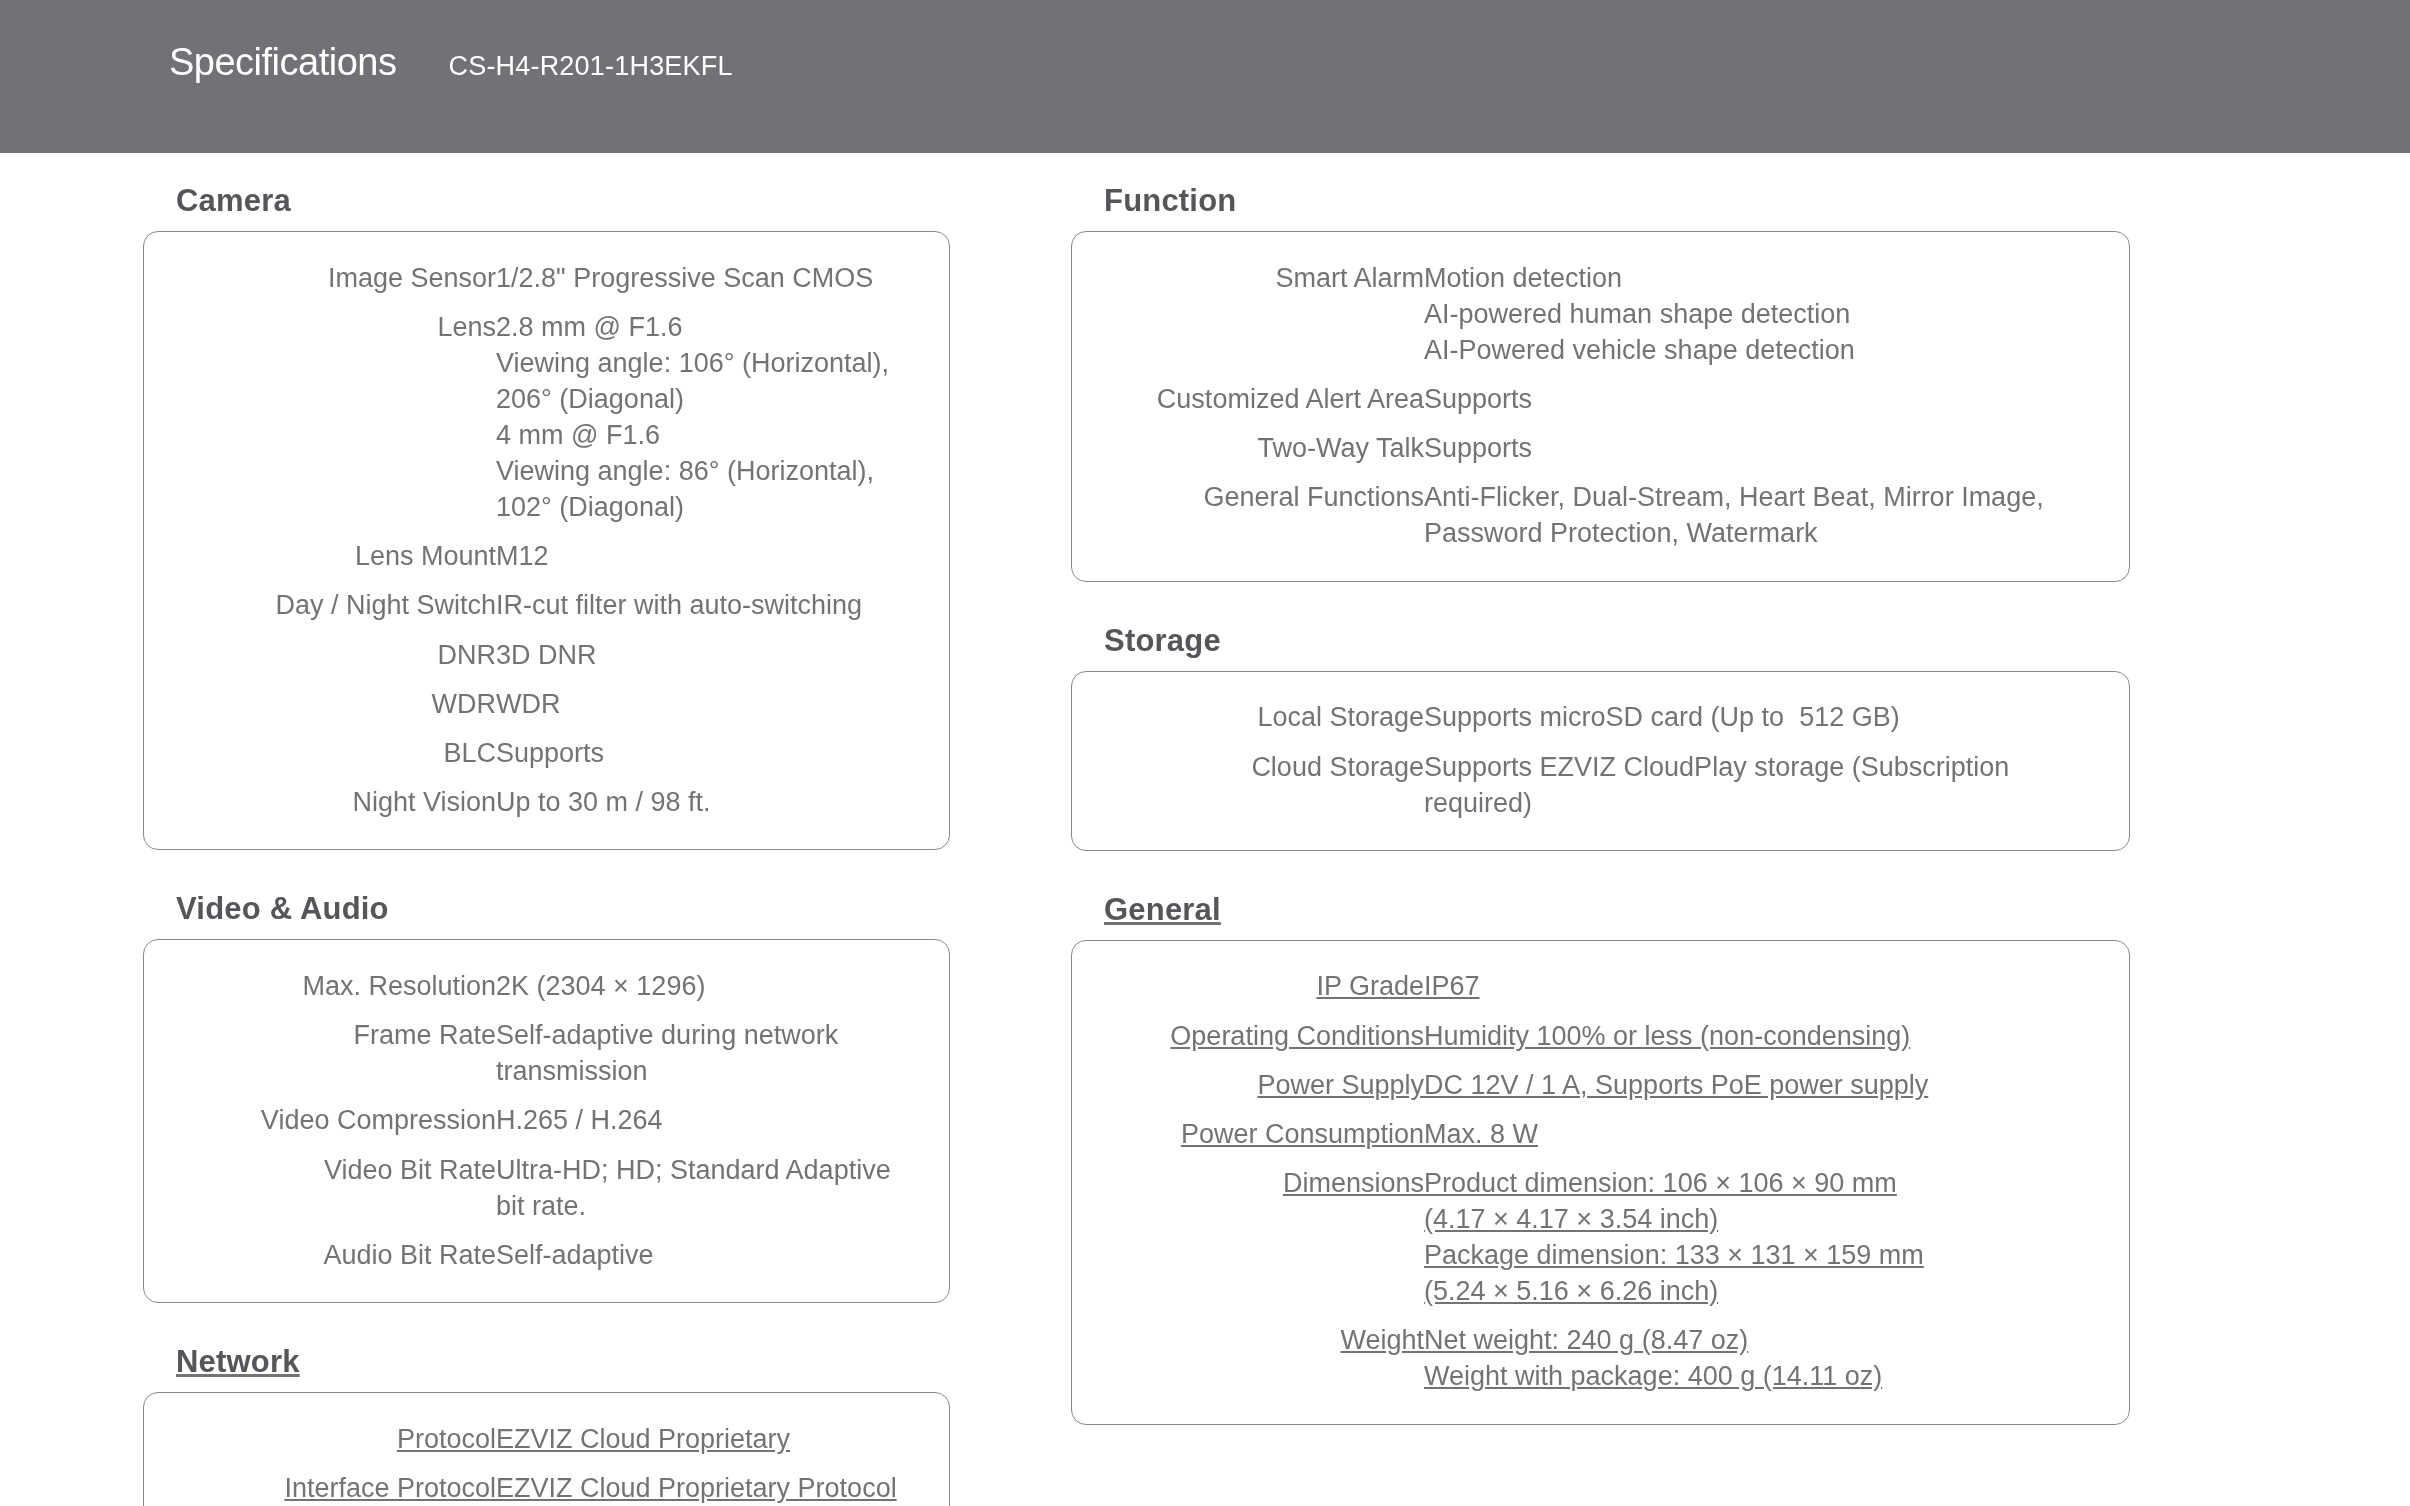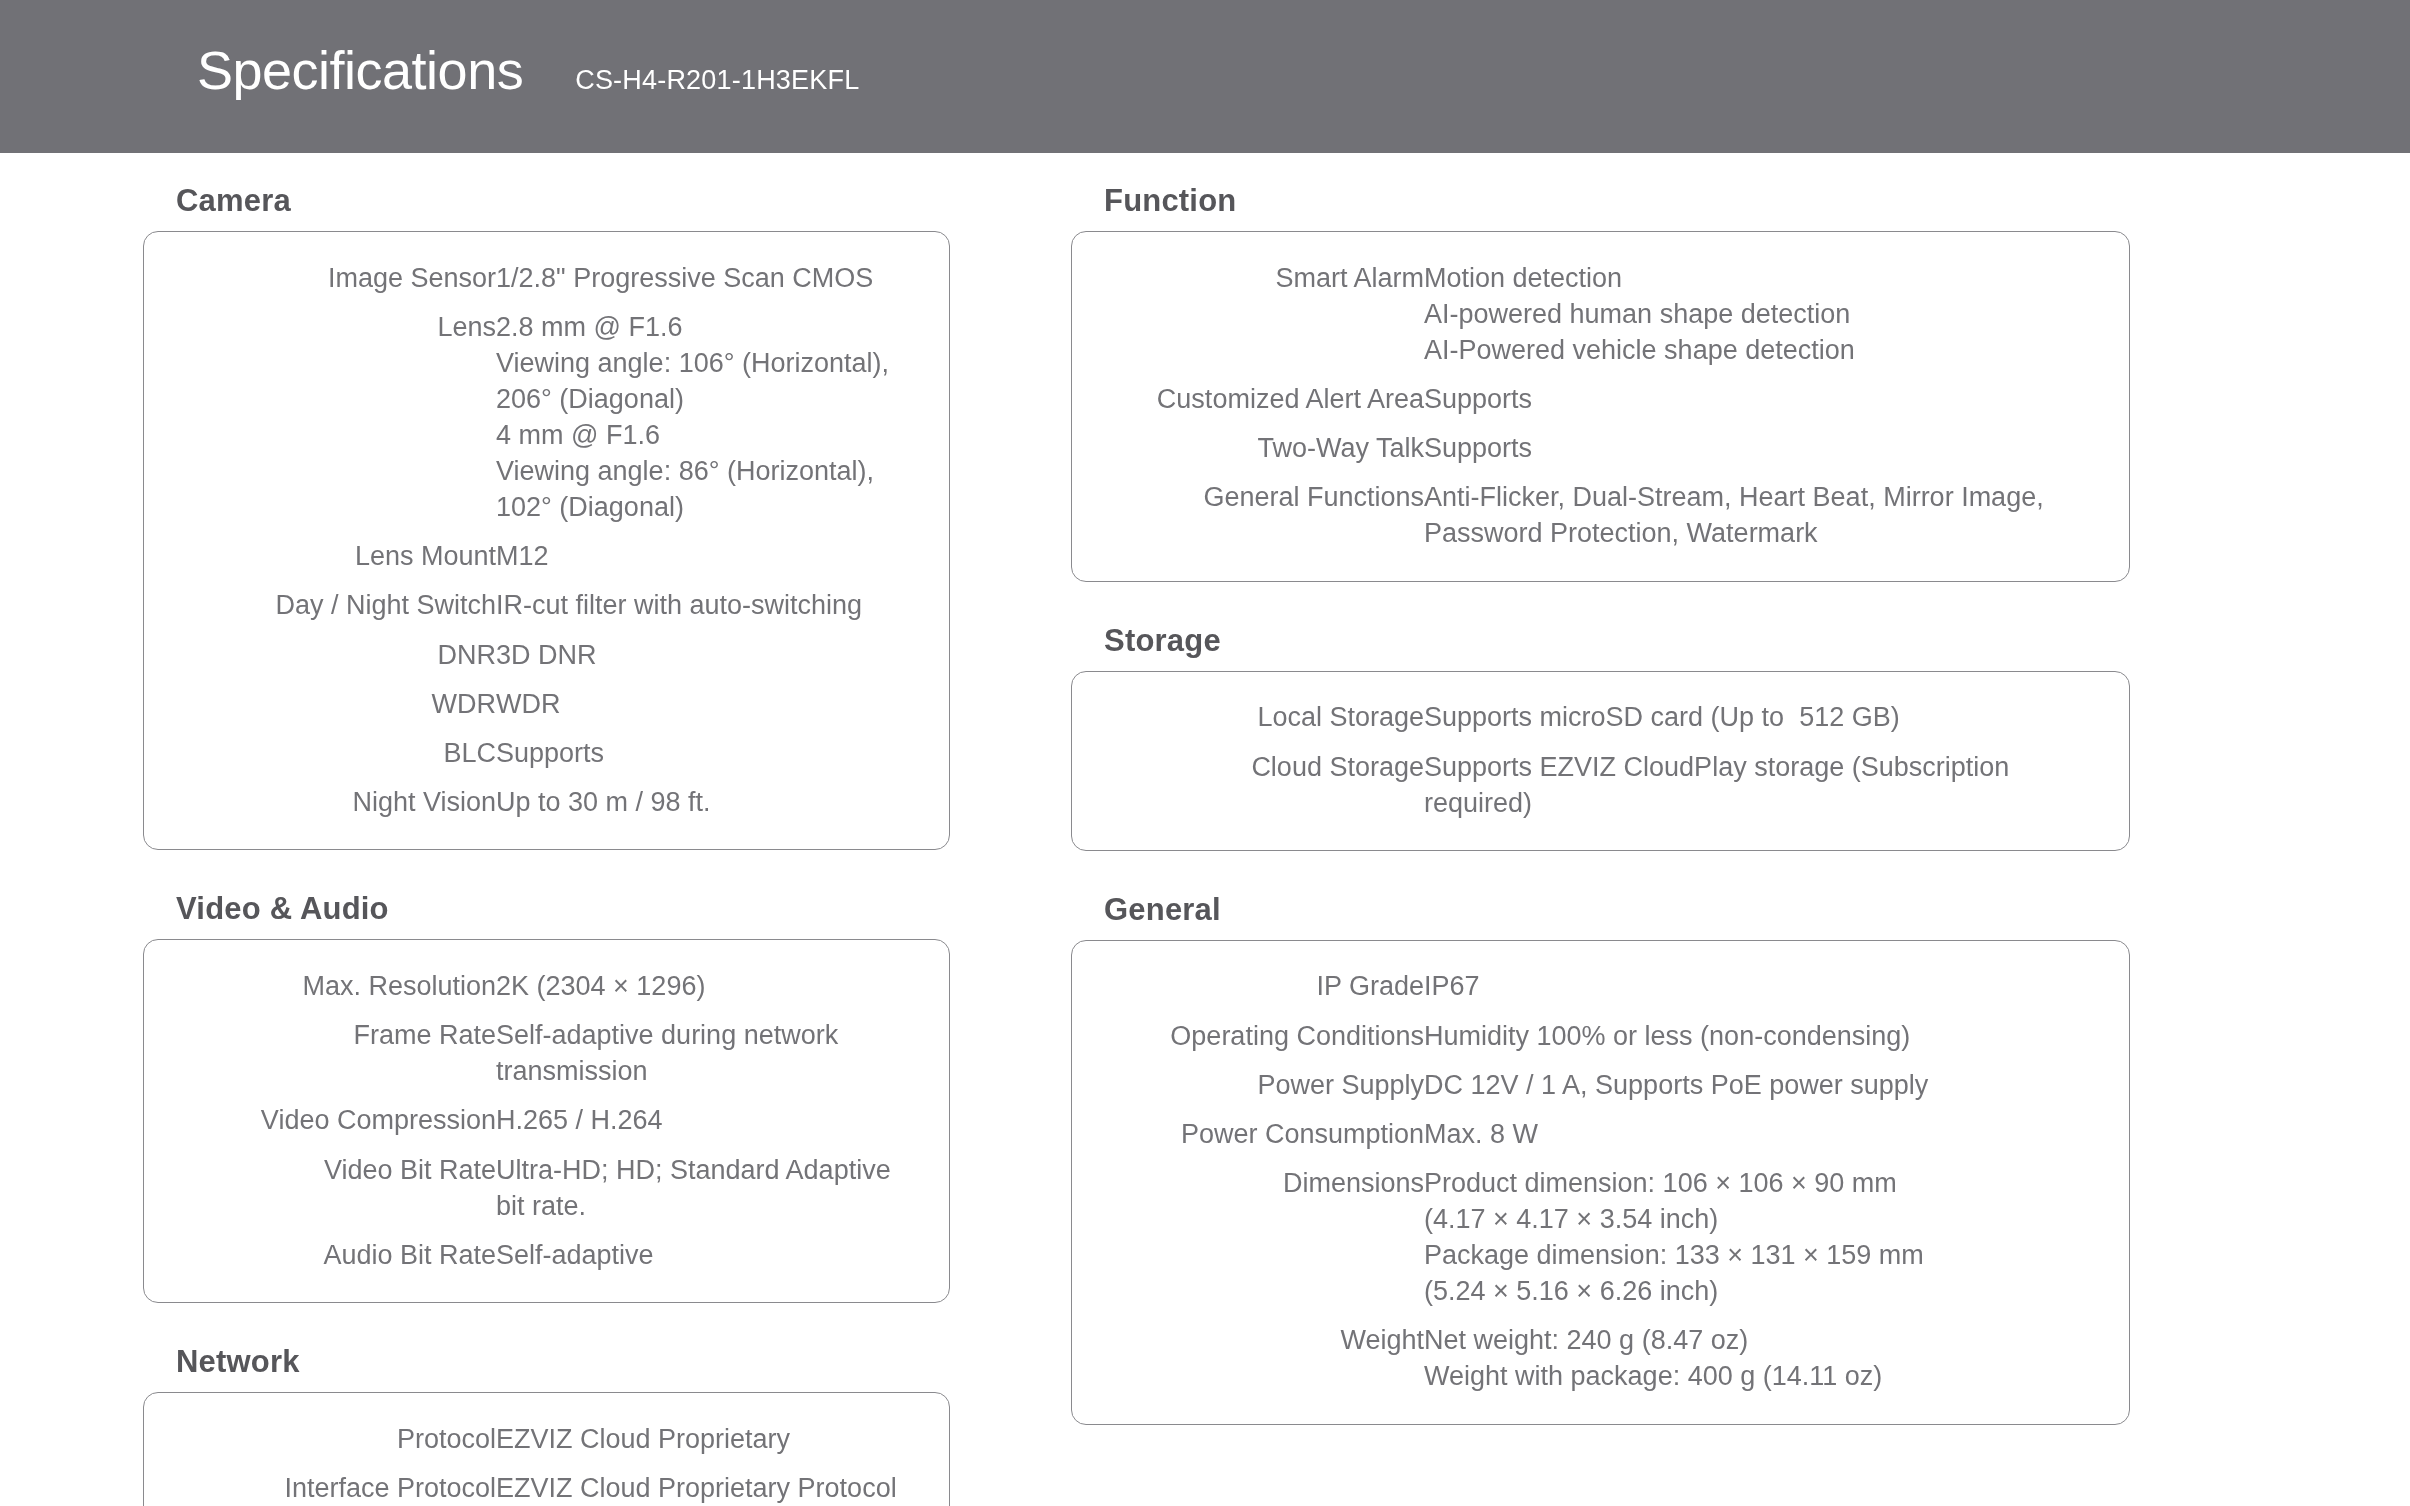--- a/index.html
+++ b/index.html
@@ -16,26 +16,25 @@
 
   
   .header{
     height:153px;
     background:var(--header-bg);
     display:flex;
     align-items:baseline;
     padding:43px 0 0 169px;
   }
   .header-title{
-    font-size:54px;
+    font-size:38px;
     font-weight:400;
     letter-spacing:-0.5px;
     color:var(--header-text);
     line-height:1;
-    margin-left:28px;
   }
   .header-model{
     font-size:27px;
     font-weight:400;
     color:var(--header-text);
     margin-left:52px;
     letter-spacing:0.2px;
   }
 
   
@@ -44,21 +43,21 @@
     padding:30px 89px 0 143px;
     gap:121px;
     align-items:flex-start;
   }
   .col{display:flex;flex-direction:column;}
   .col-left{width:807px;flex-shrink:0;}
   .col-right{width:1059px;flex-shrink:0;}
 
   
   .spec-section{margin-bottom:41px;}
-  .spec-section:last-child{margin-bottom:0;}
+  .spec-section:last-child{margin-bottom:0;text-decoration:underline;}
   .section-title{
     font-size:31px;
     font-weight:700;
     color:var(--section-title);
     margin:0 0 12.2px 33px;
     letter-spacing:0.2px;
   }
   .spec-box{
     border:1.9px solid var(--box-border);
     border-radius:15px;

